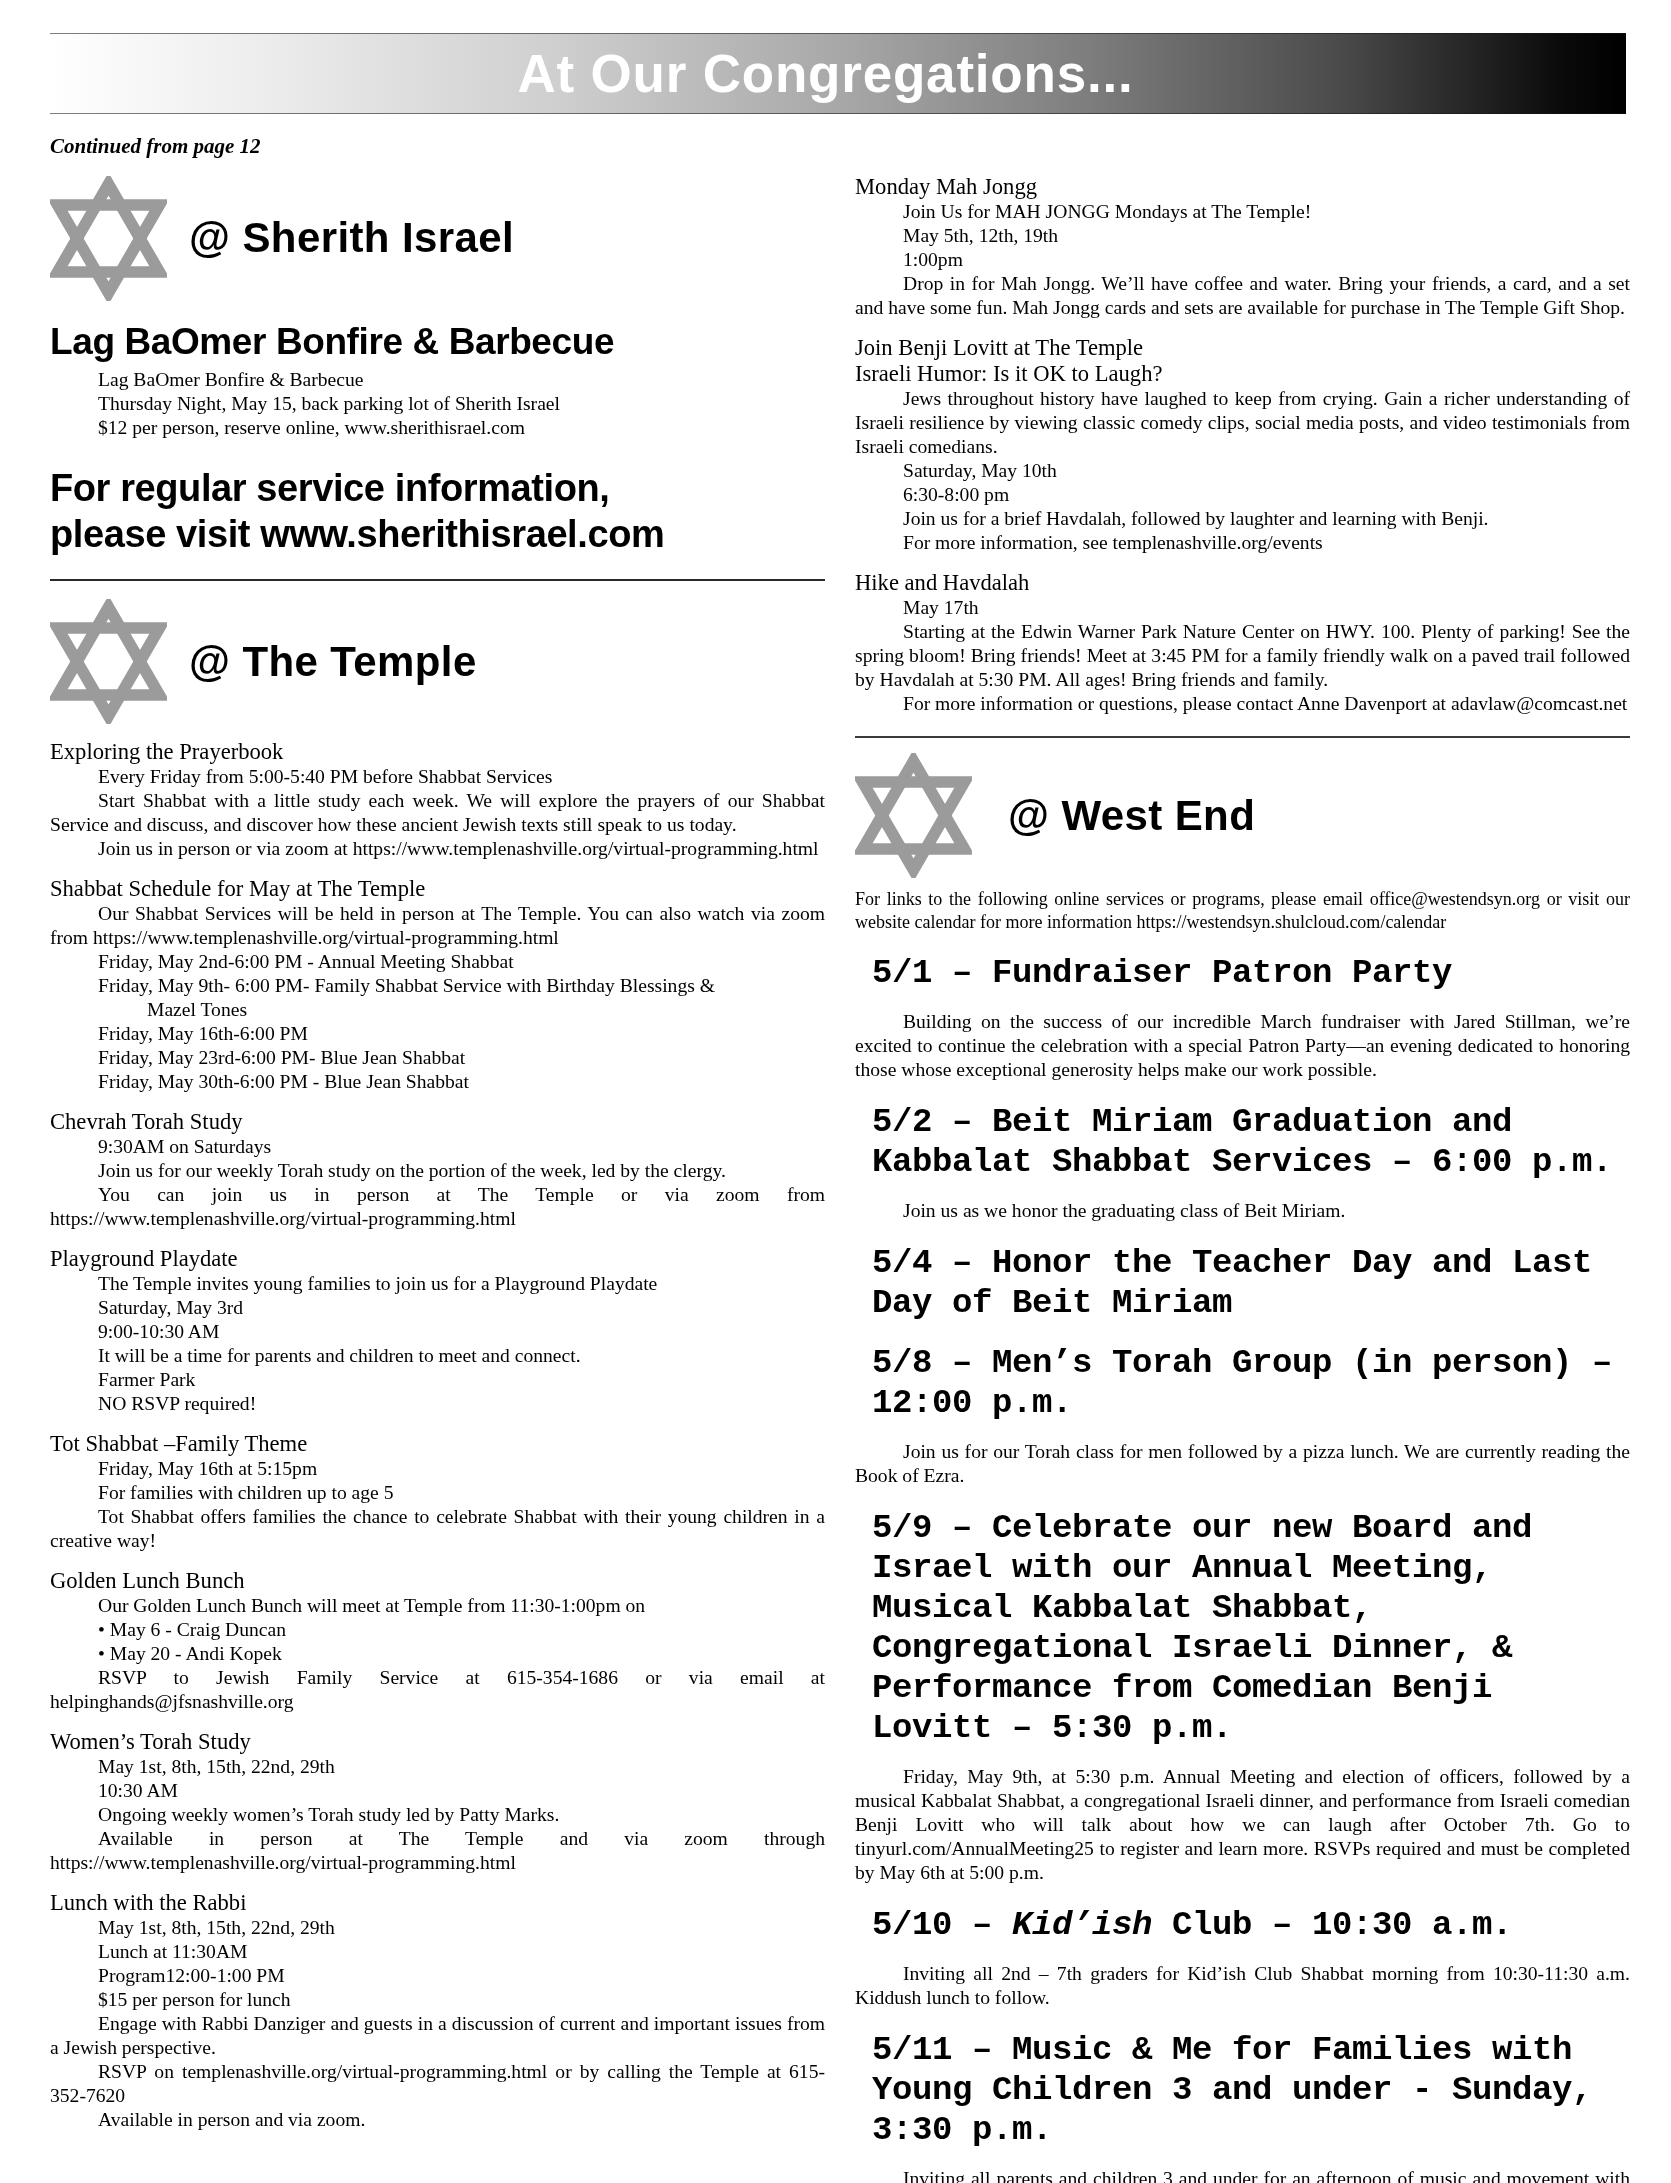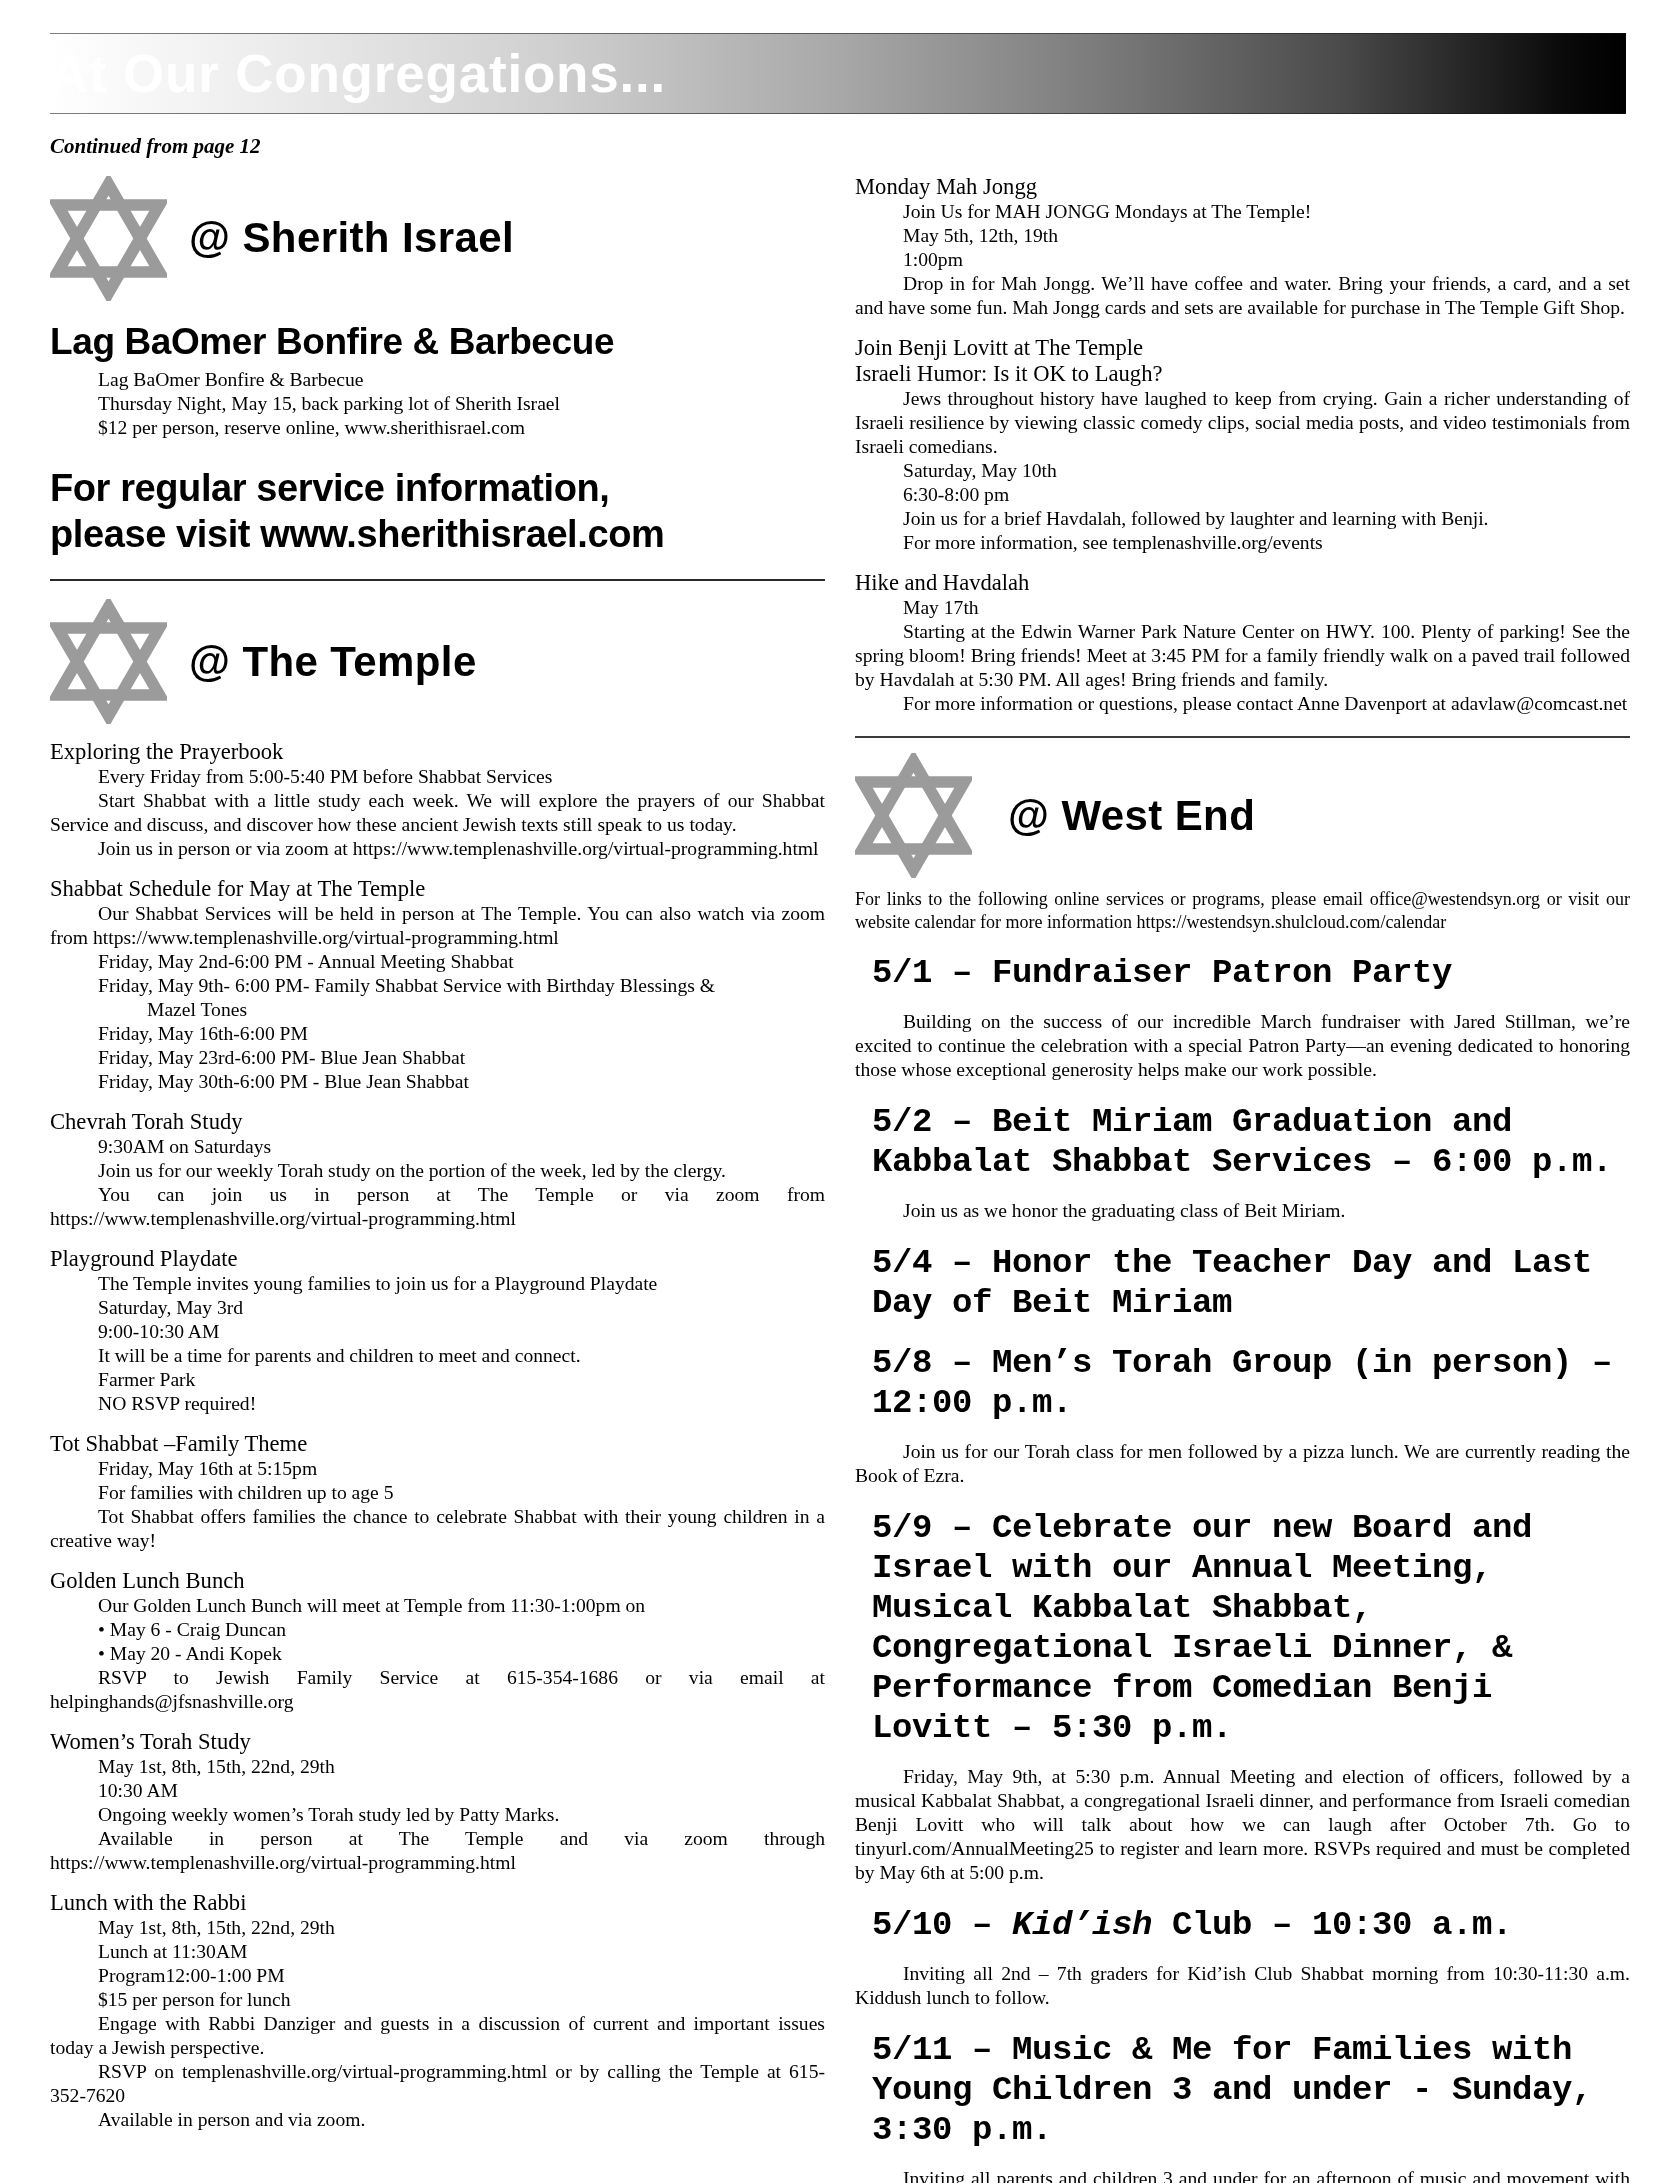--- a/index.html
+++ b/index.html
@@ -15,21 +15,21 @@
   
   .banner {
     margin: 33px 46px 0 50px;
     height: 81px;
     box-sizing: border-box;
     background: linear-gradient(90deg,
       #ffffff 0%, #ececec 14%, #cfcfcf 32%, #a8a8a8 50%,
       #7d7d7d 66%, #4a4a4a 82%, #0a0a0a 96%, #000 100%);
     display: flex;
     align-items: center;
-    justify-content: flex-start;
+    justify-content: center;
     padding-right: 25px;
     border-top: 1.7px solid rgba(20,20,20,.55);
     border-bottom: 1.7px solid rgba(20,20,20,.55);
   }
   .banner-title {
     font-family: "Liberation Sans", sans-serif;
     font-weight: 700;
     font-size: 53px;
     color: #ffffff;
     letter-spacing: 0.8px;
@@ -228,21 +228,21 @@
             <p class="blk line">10:30 AM</p>
             <p class="blk line">Ongoing weekly women’s Torah study led by Patty Marks.</p>
             <p class="blk para">Available in person at The Temple and via zoom through https://www.templenashville.org/virtual-programming.html</p>
           </section>
           <section class="serif-section">
             <h3 class="sec-title">Lunch with the Rabbi</h3>
             <p class="blk line">May 1st, 8th, 15th, 22nd, 29th</p>
             <p class="blk line">Lunch at 11:30AM</p>
             <p class="blk line">Program12:00-1:00 PM</p>
             <p class="blk line">$15 per person for lunch</p>
-            <p class="blk para">Engage with Rabbi Danziger and guests in a discussion of current and important issues today a Jewish perspective.</p>
+            <p class="blk para">Engage with Rabbi Danziger and guests in a discussion of current and important issues from a Jewish perspective.</p>
             <p class="blk para">RSVP on templenashville.org/virtual-programming.html or by calling the Temple at 615-352-7620</p>
             <p class="blk line">Available in person and via zoom.</p>
           </section>
         </div>
 
     </div>
 
     <div class="col">
 
       <div>

